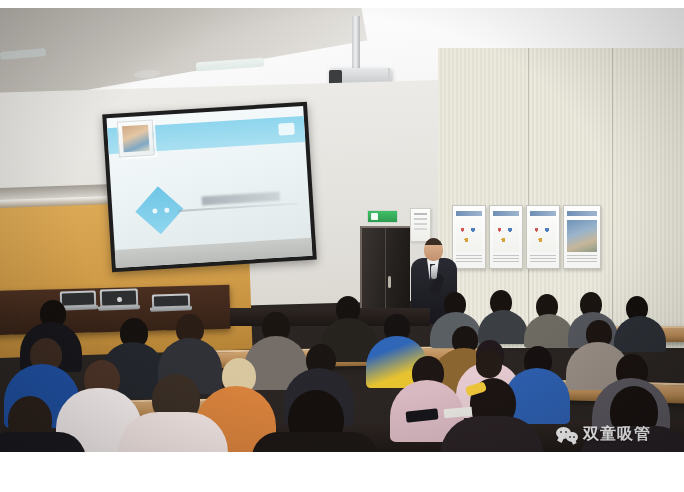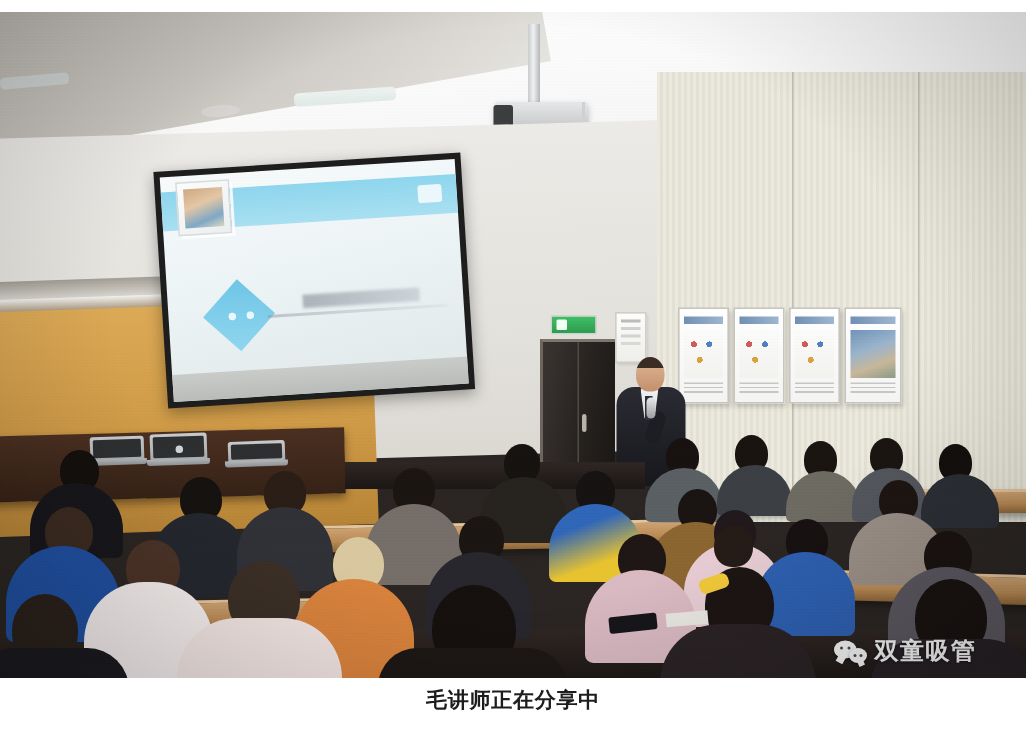--- a/index.html
+++ b/index.html
@@ -474,15 +474,14 @@
         <span class="wm-d" style="left:13px;top:10px;"></span>
         <span class="wm-d" style="left:17px;top:10px;"></span>
       </span>
       <span class="wm-text">双童吸管</span>
     </div>
 
     <div class="vignette"></div>
     <div class="grain"></div>
   </div>
 
-  <div class="caption">毛讲师正在分享中</div>
 
 </div>
 
 </body></html>

